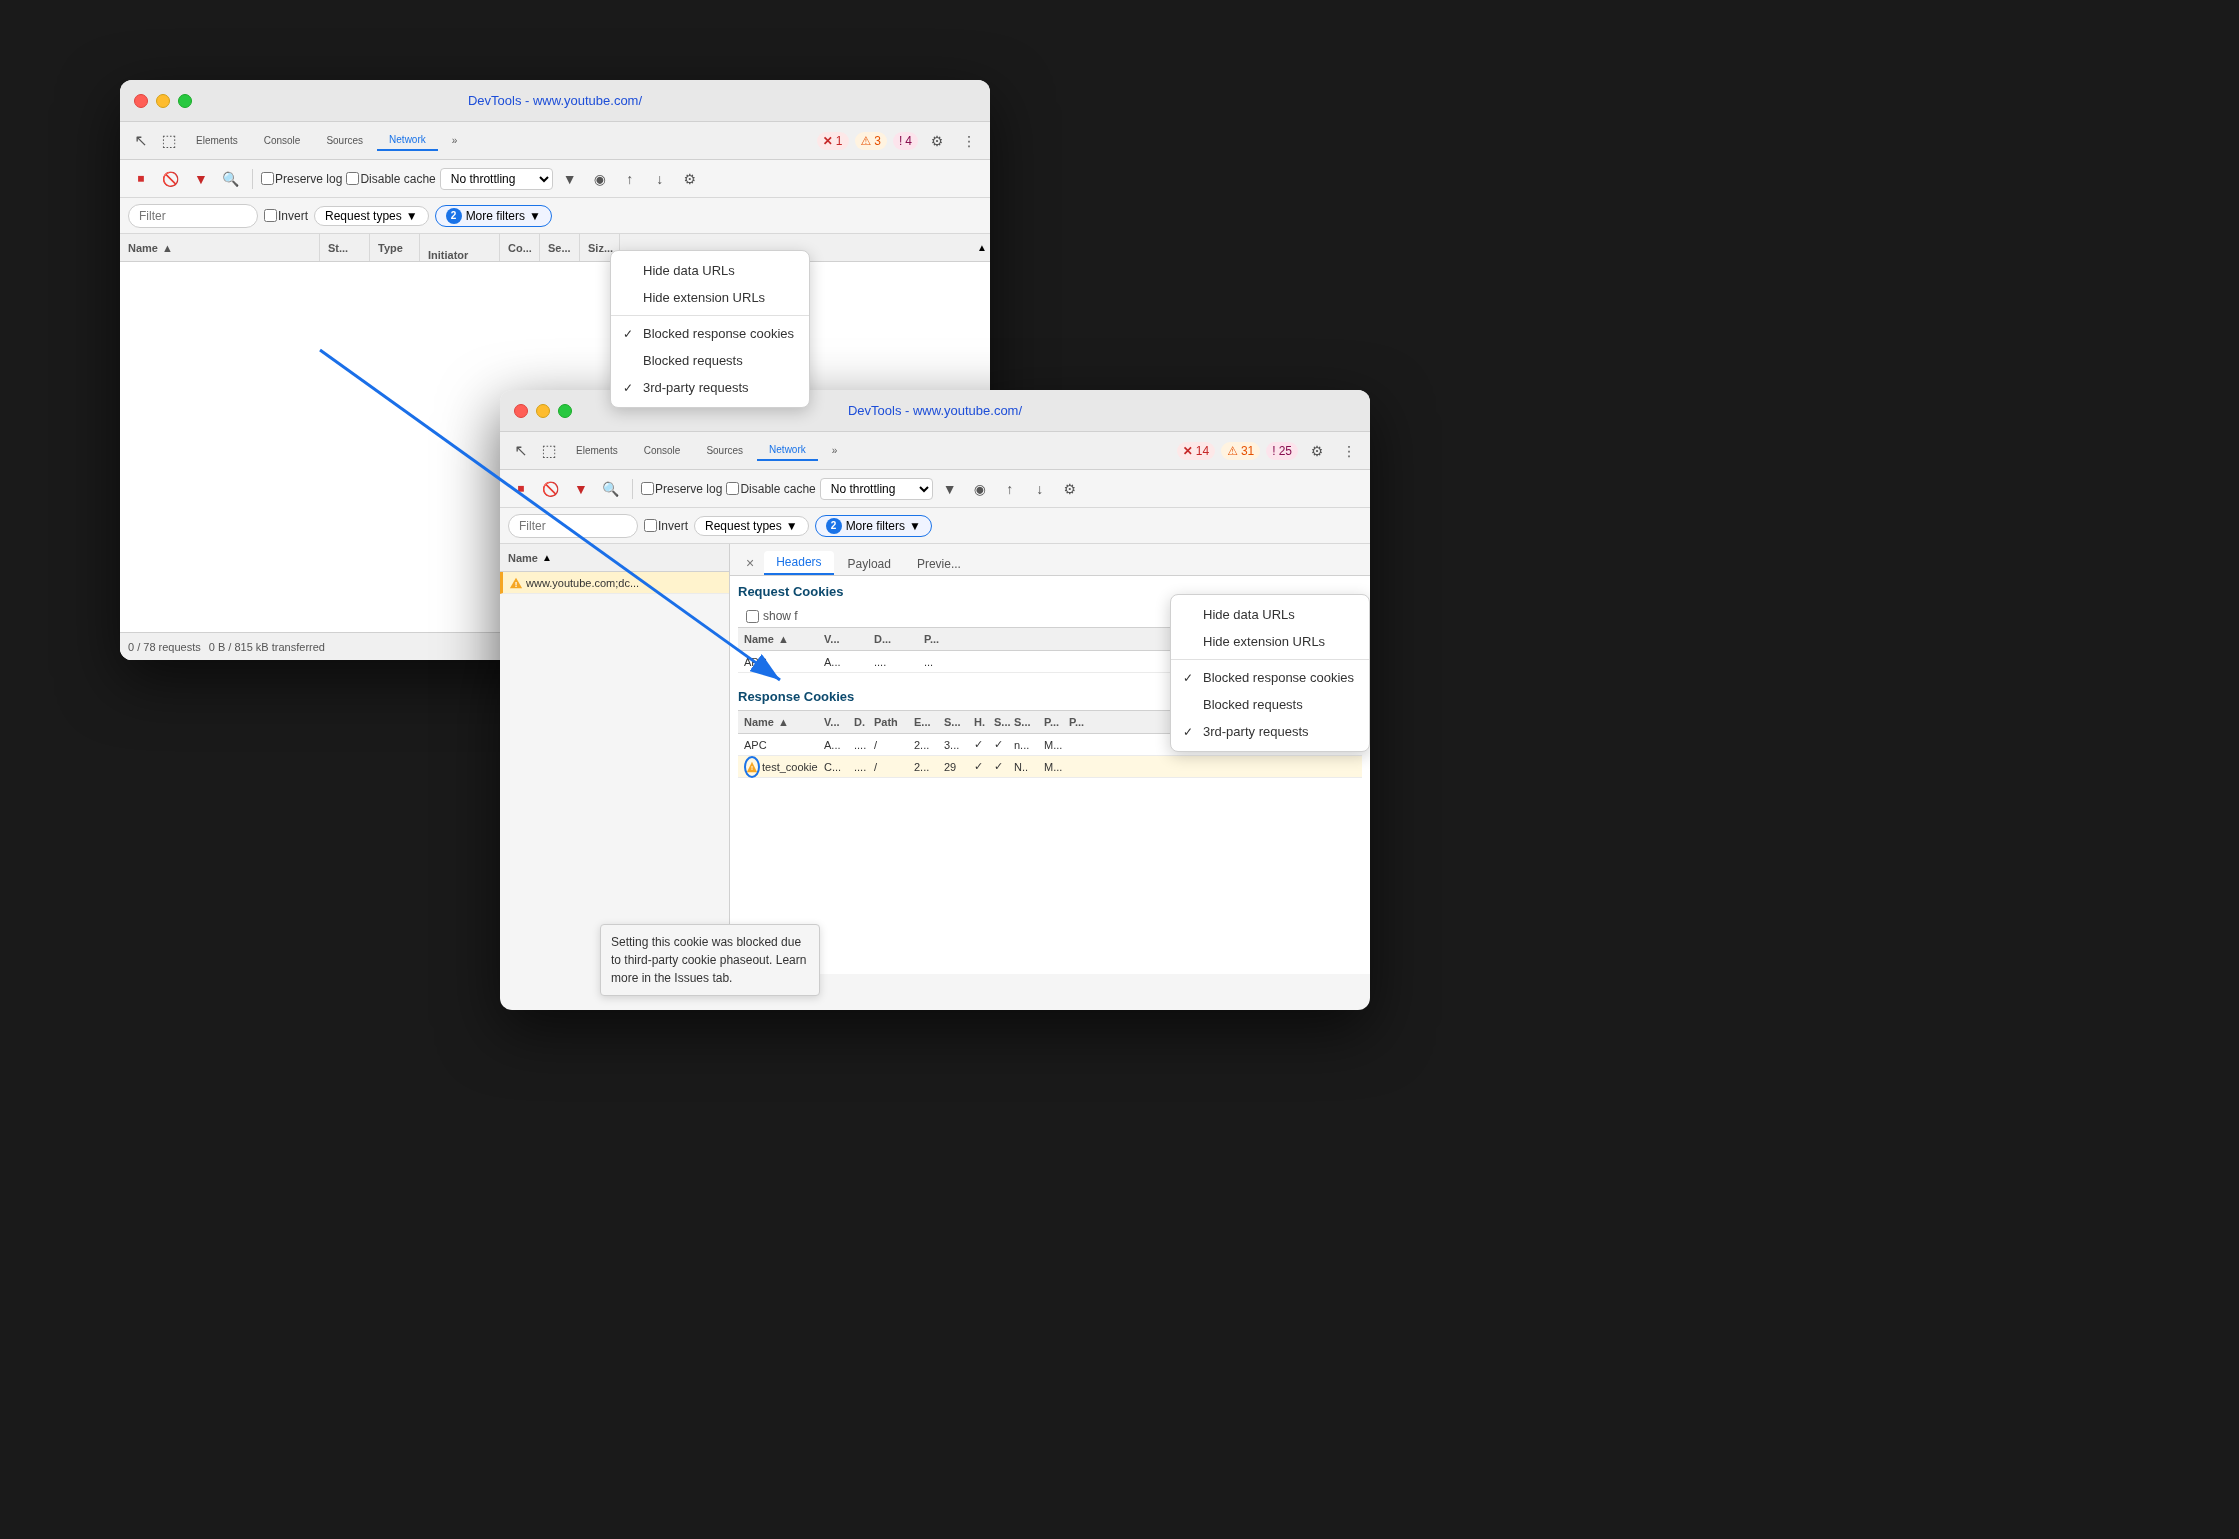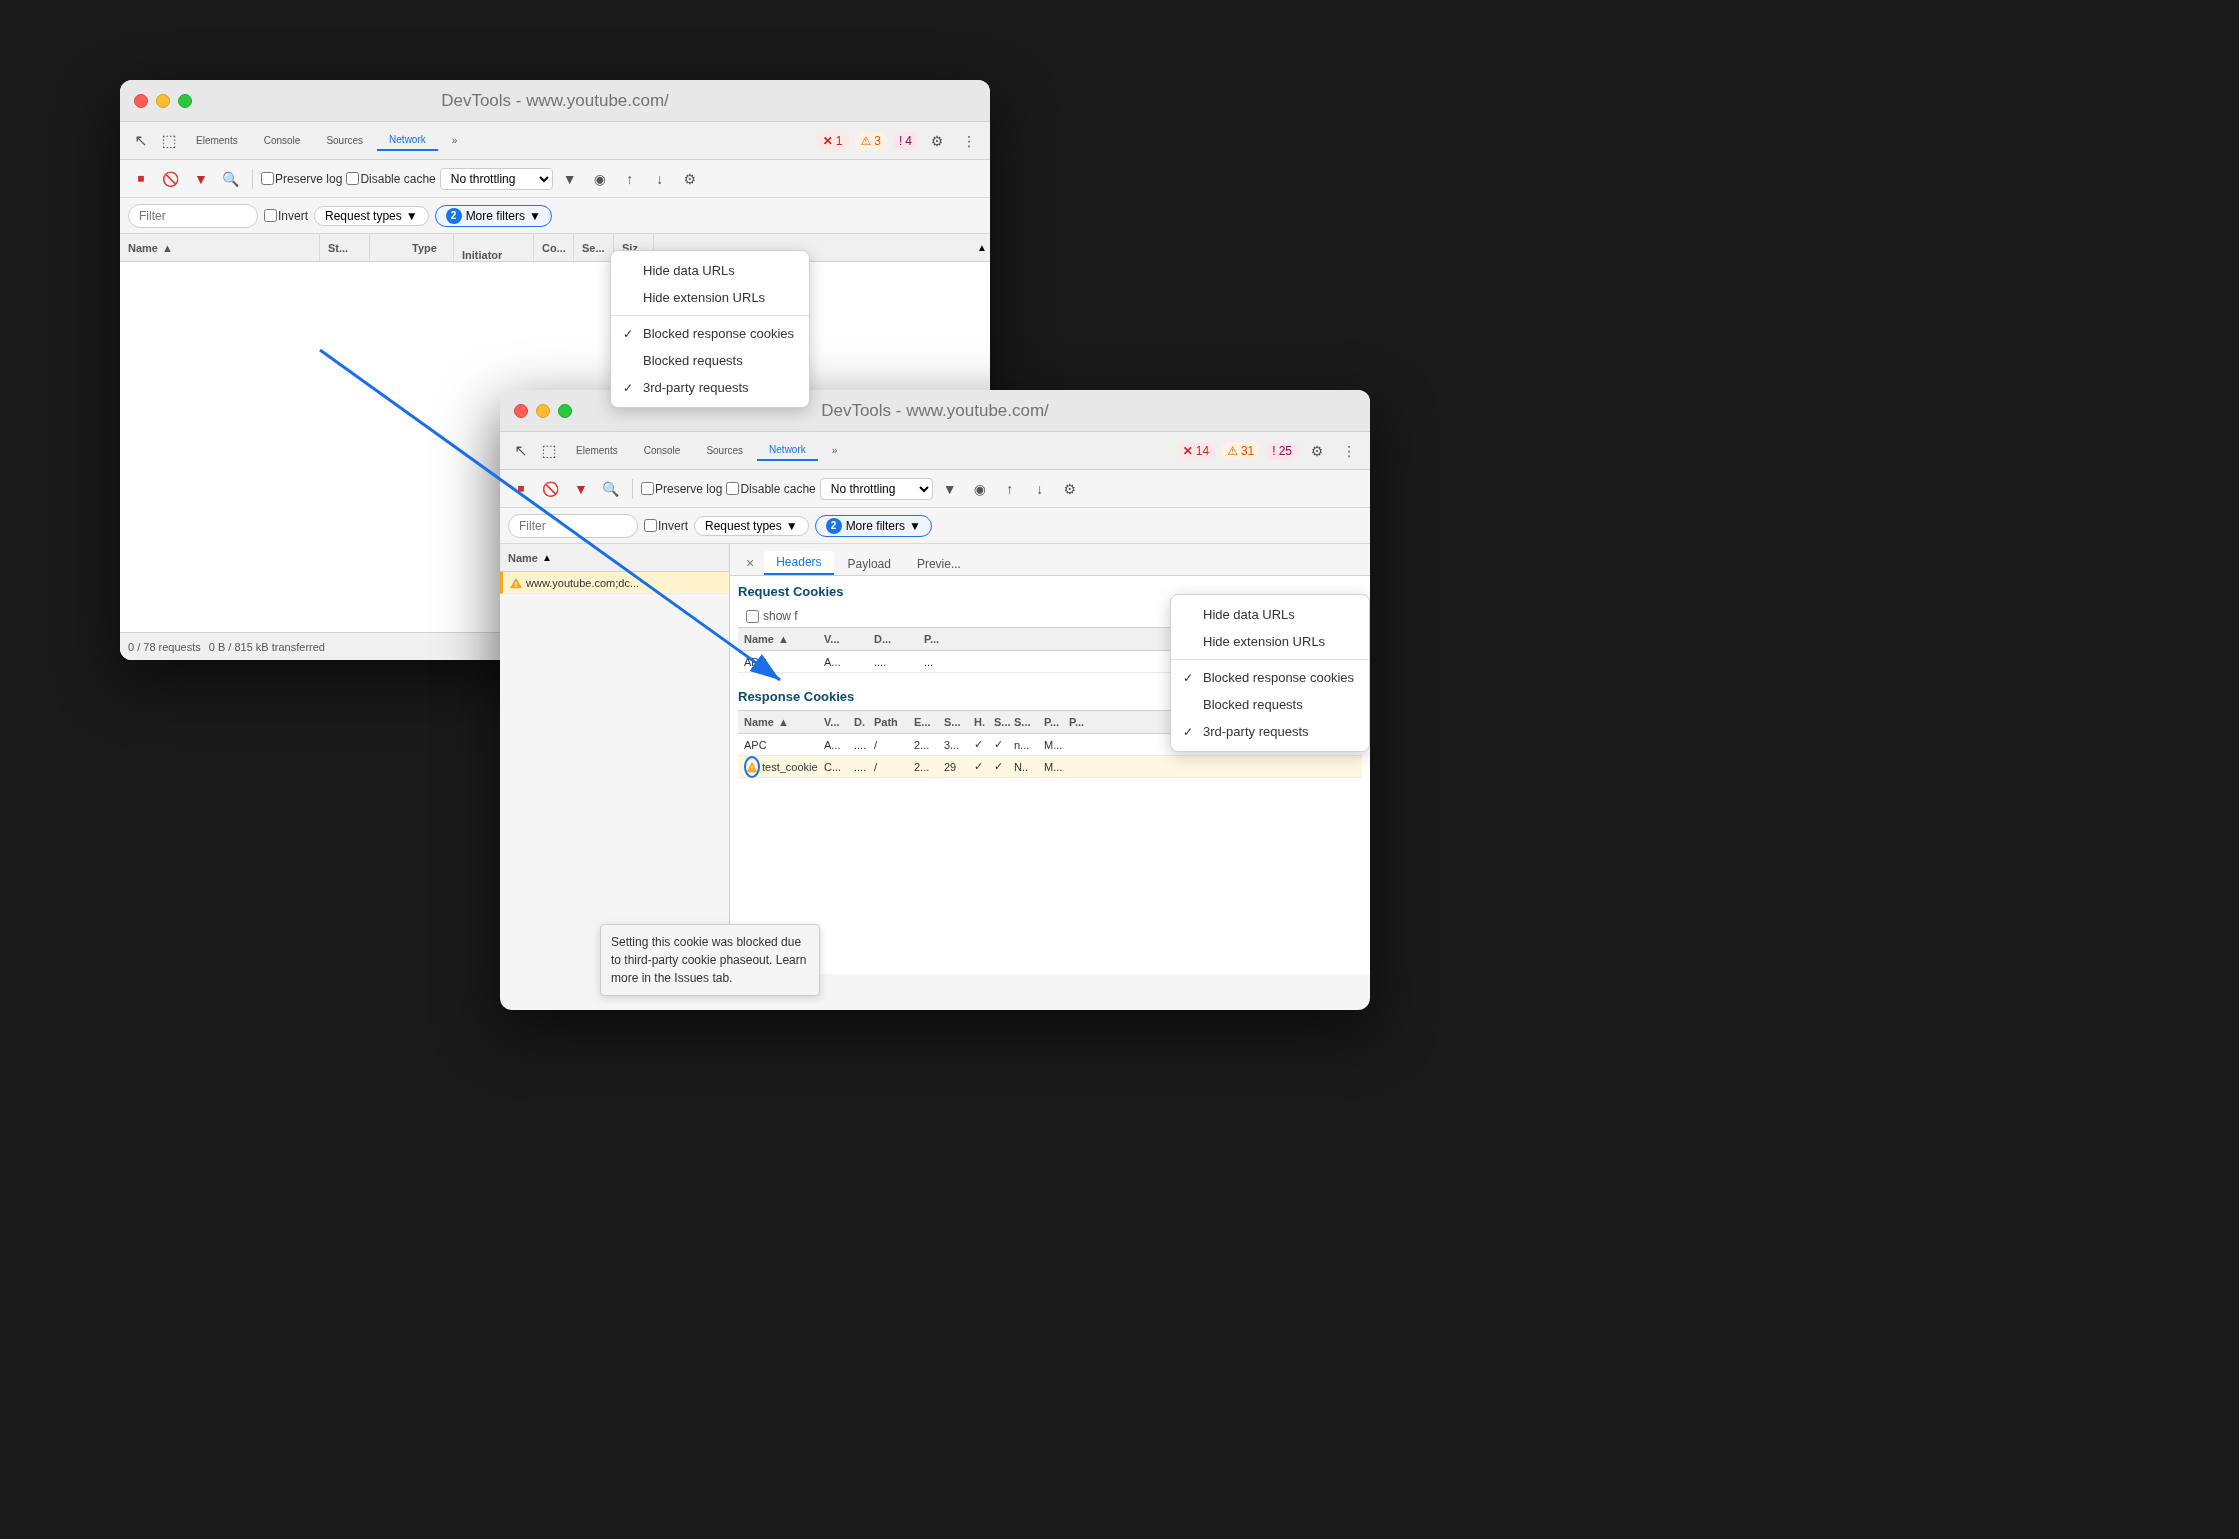--- a/index.html
+++ b/index.html
@@ -61,22 +61,22 @@
     }
 
     .tl-red { background: #ff5f57; border: 1px solid #e0443e; }
     .tl-yellow { background: #febc2e; border: 1px solid #d4a017; }
     .tl-green { background: #28c840; border: 1px solid #1aab29; }
 
     .titlebar-title {
       position: absolute;
       left: 50%;
       transform: translateX(-50%);
-      font-size: 17px;
-      color: #737373;
+      font-size: 13px;
+      color: #1d4ed8;
       font-weight: 500;
     }
 
     
     .tabs-bar {
       height: 38px;
       background: #f0f0f0;
       border-bottom: 1px solid #d0d0d0;
       display: flex;
       align-items: center;
@@ -231,21 +231,21 @@
       color: #555;
       border-right: 1px solid #d8d8d8;
       height: 100%;
       display: flex;
       align-items: center;
       cursor: pointer;
     }
 
     .th-name { width: 200px; }
     .th-status { width: 50px; }
-    .th-type { width: 50px; margin-left: 34px; }
+    .th-type { width: 50px; }
     .th-initiator { width: 80px; align-items: flex-end; }
     .th-col { width: 40px; }
 
     .table-row {
       height: 22px;
       display: flex;
       align-items: center;
       border-bottom: 1px solid #ebebeb;
     }
 

